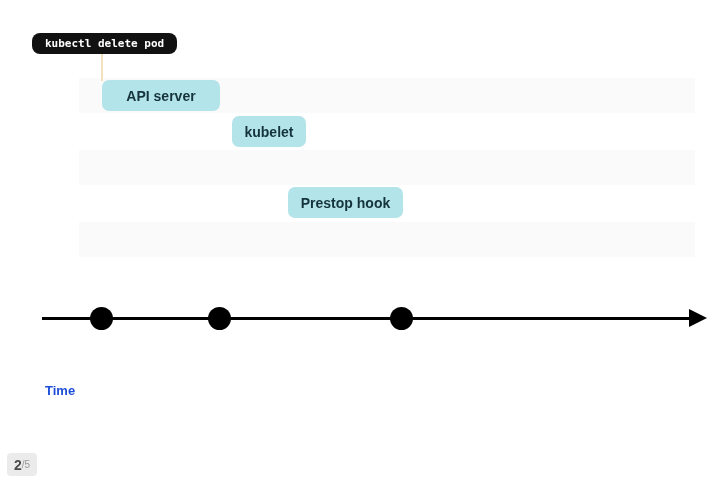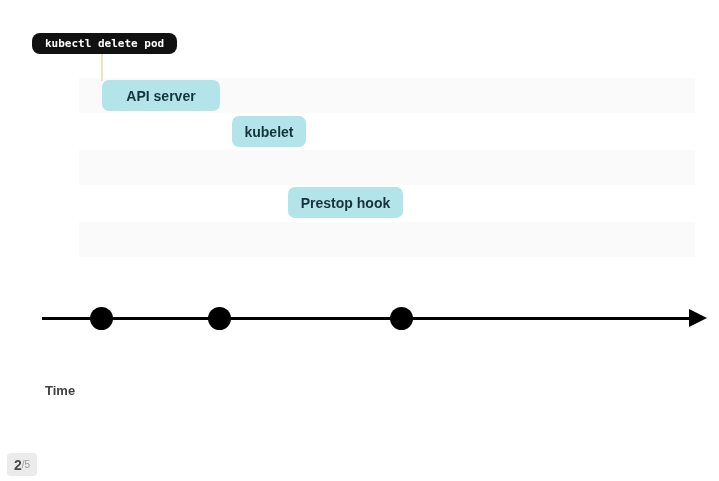--- a/index.html
+++ b/index.html
@@ -103,21 +103,21 @@
   }
   .tl-dot.d1{left:90px;}
   .tl-dot.d2{left:208px;}
   .tl-dot.d3{left:390px;}
 
   .time-label{
     position:absolute;
     left:45px; top:383px;
     font-size:13px;
     font-weight:700;
-    color:#404040;
+    color:#1d4ed8;
   }
 
   
   .pager{
     position:absolute;
     left:7px; top:453px;
     height:23px;
     padding:0 7px;
     border-radius:4px;
     background:var(--badge-bg,#ebebeb);

